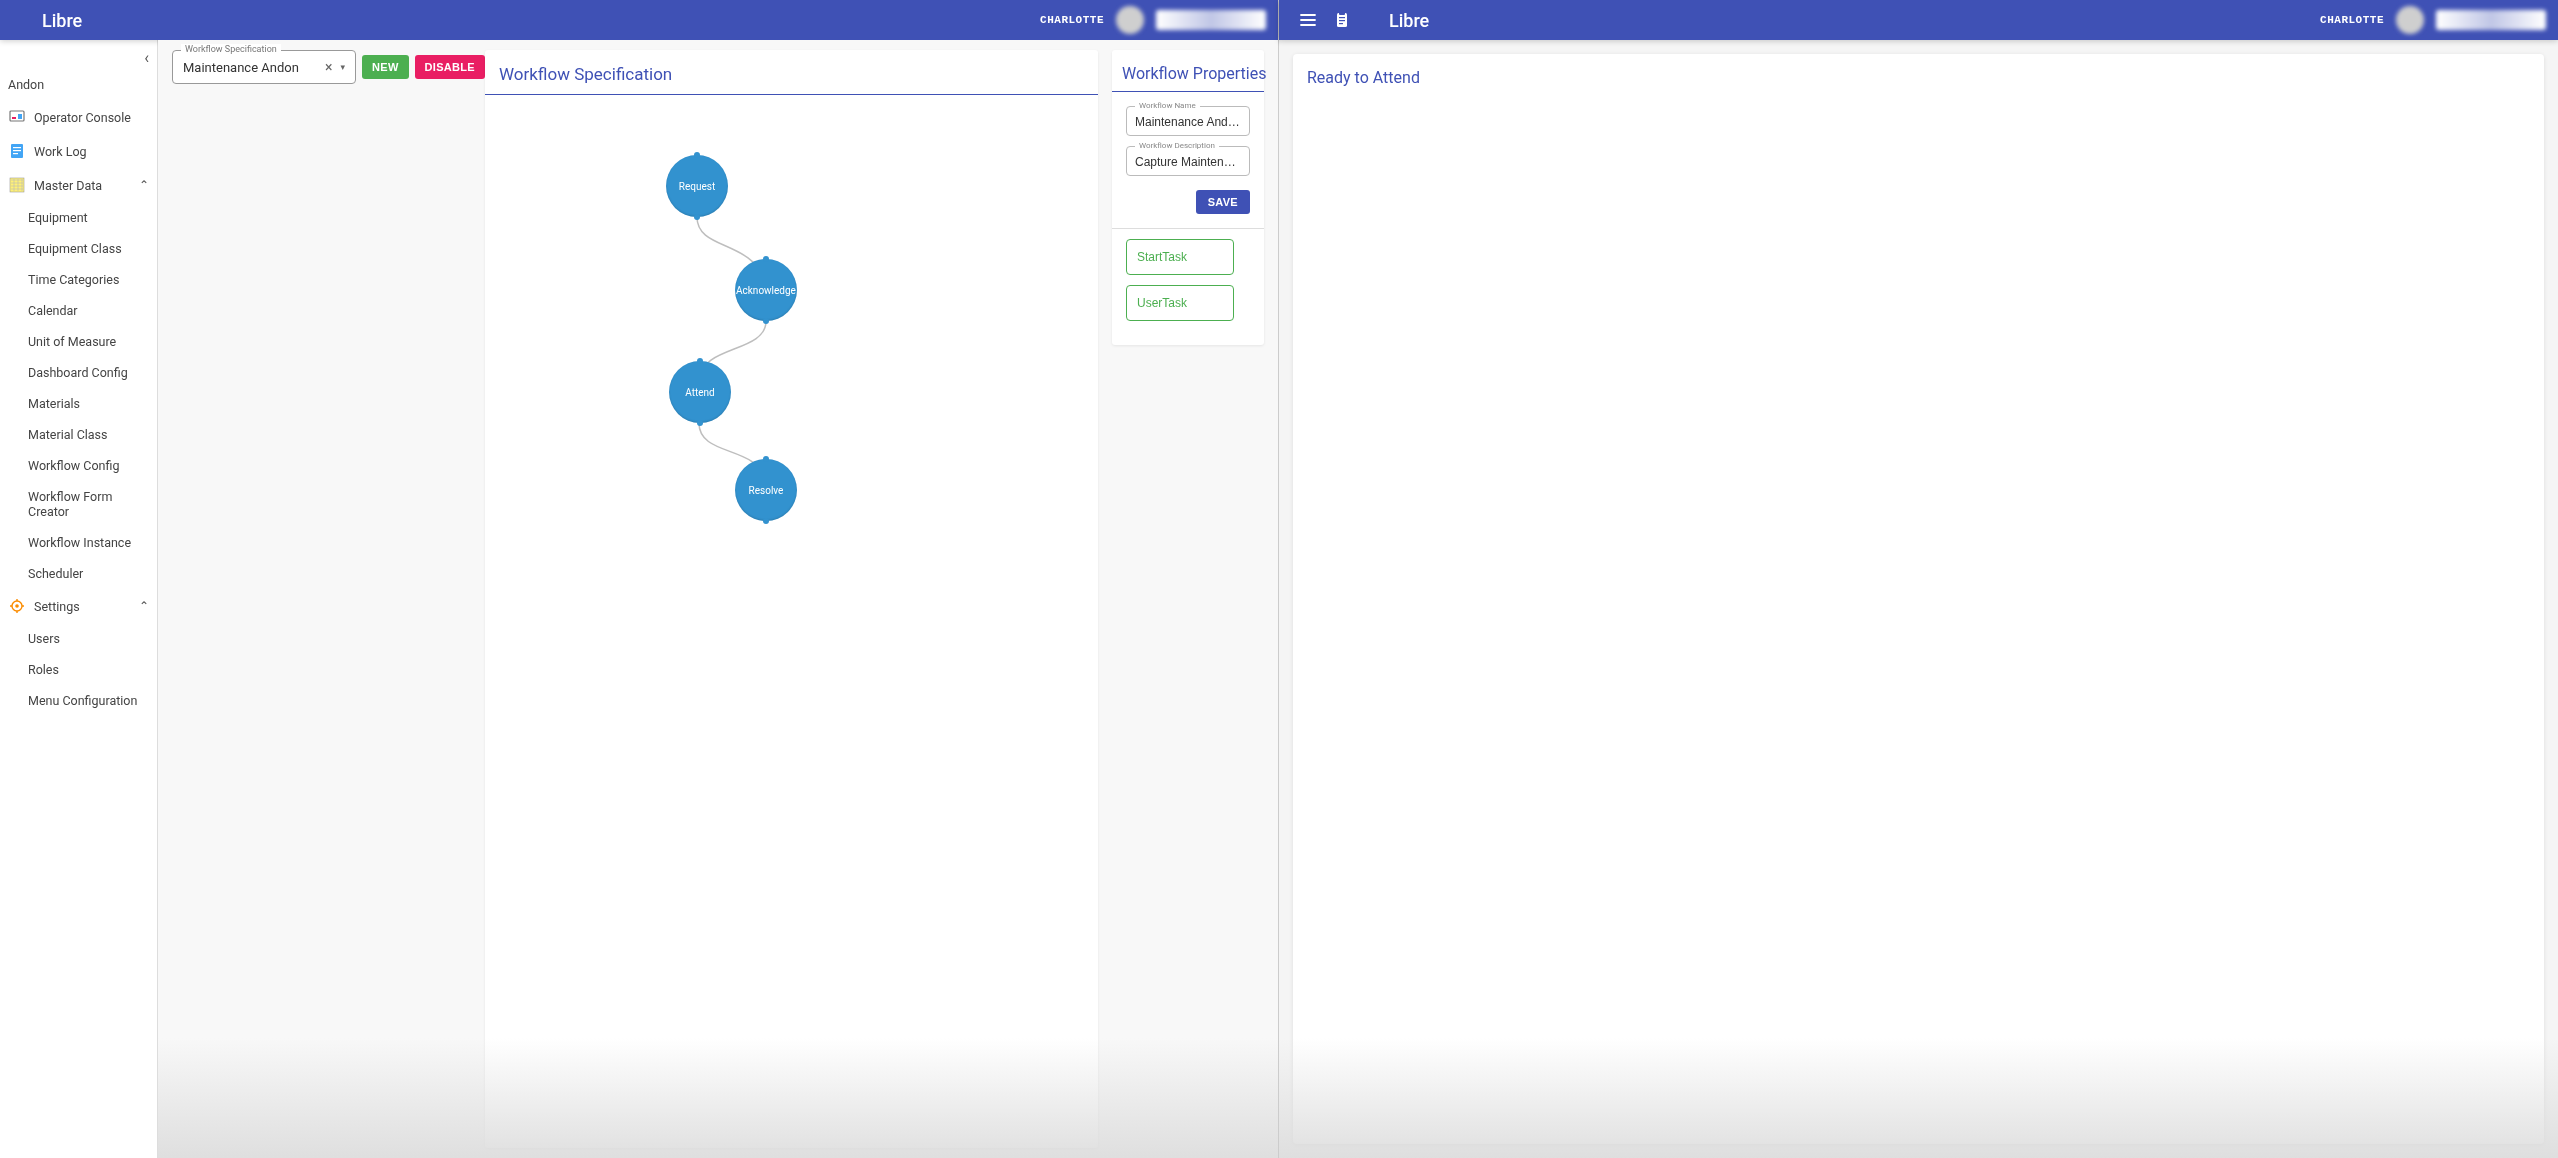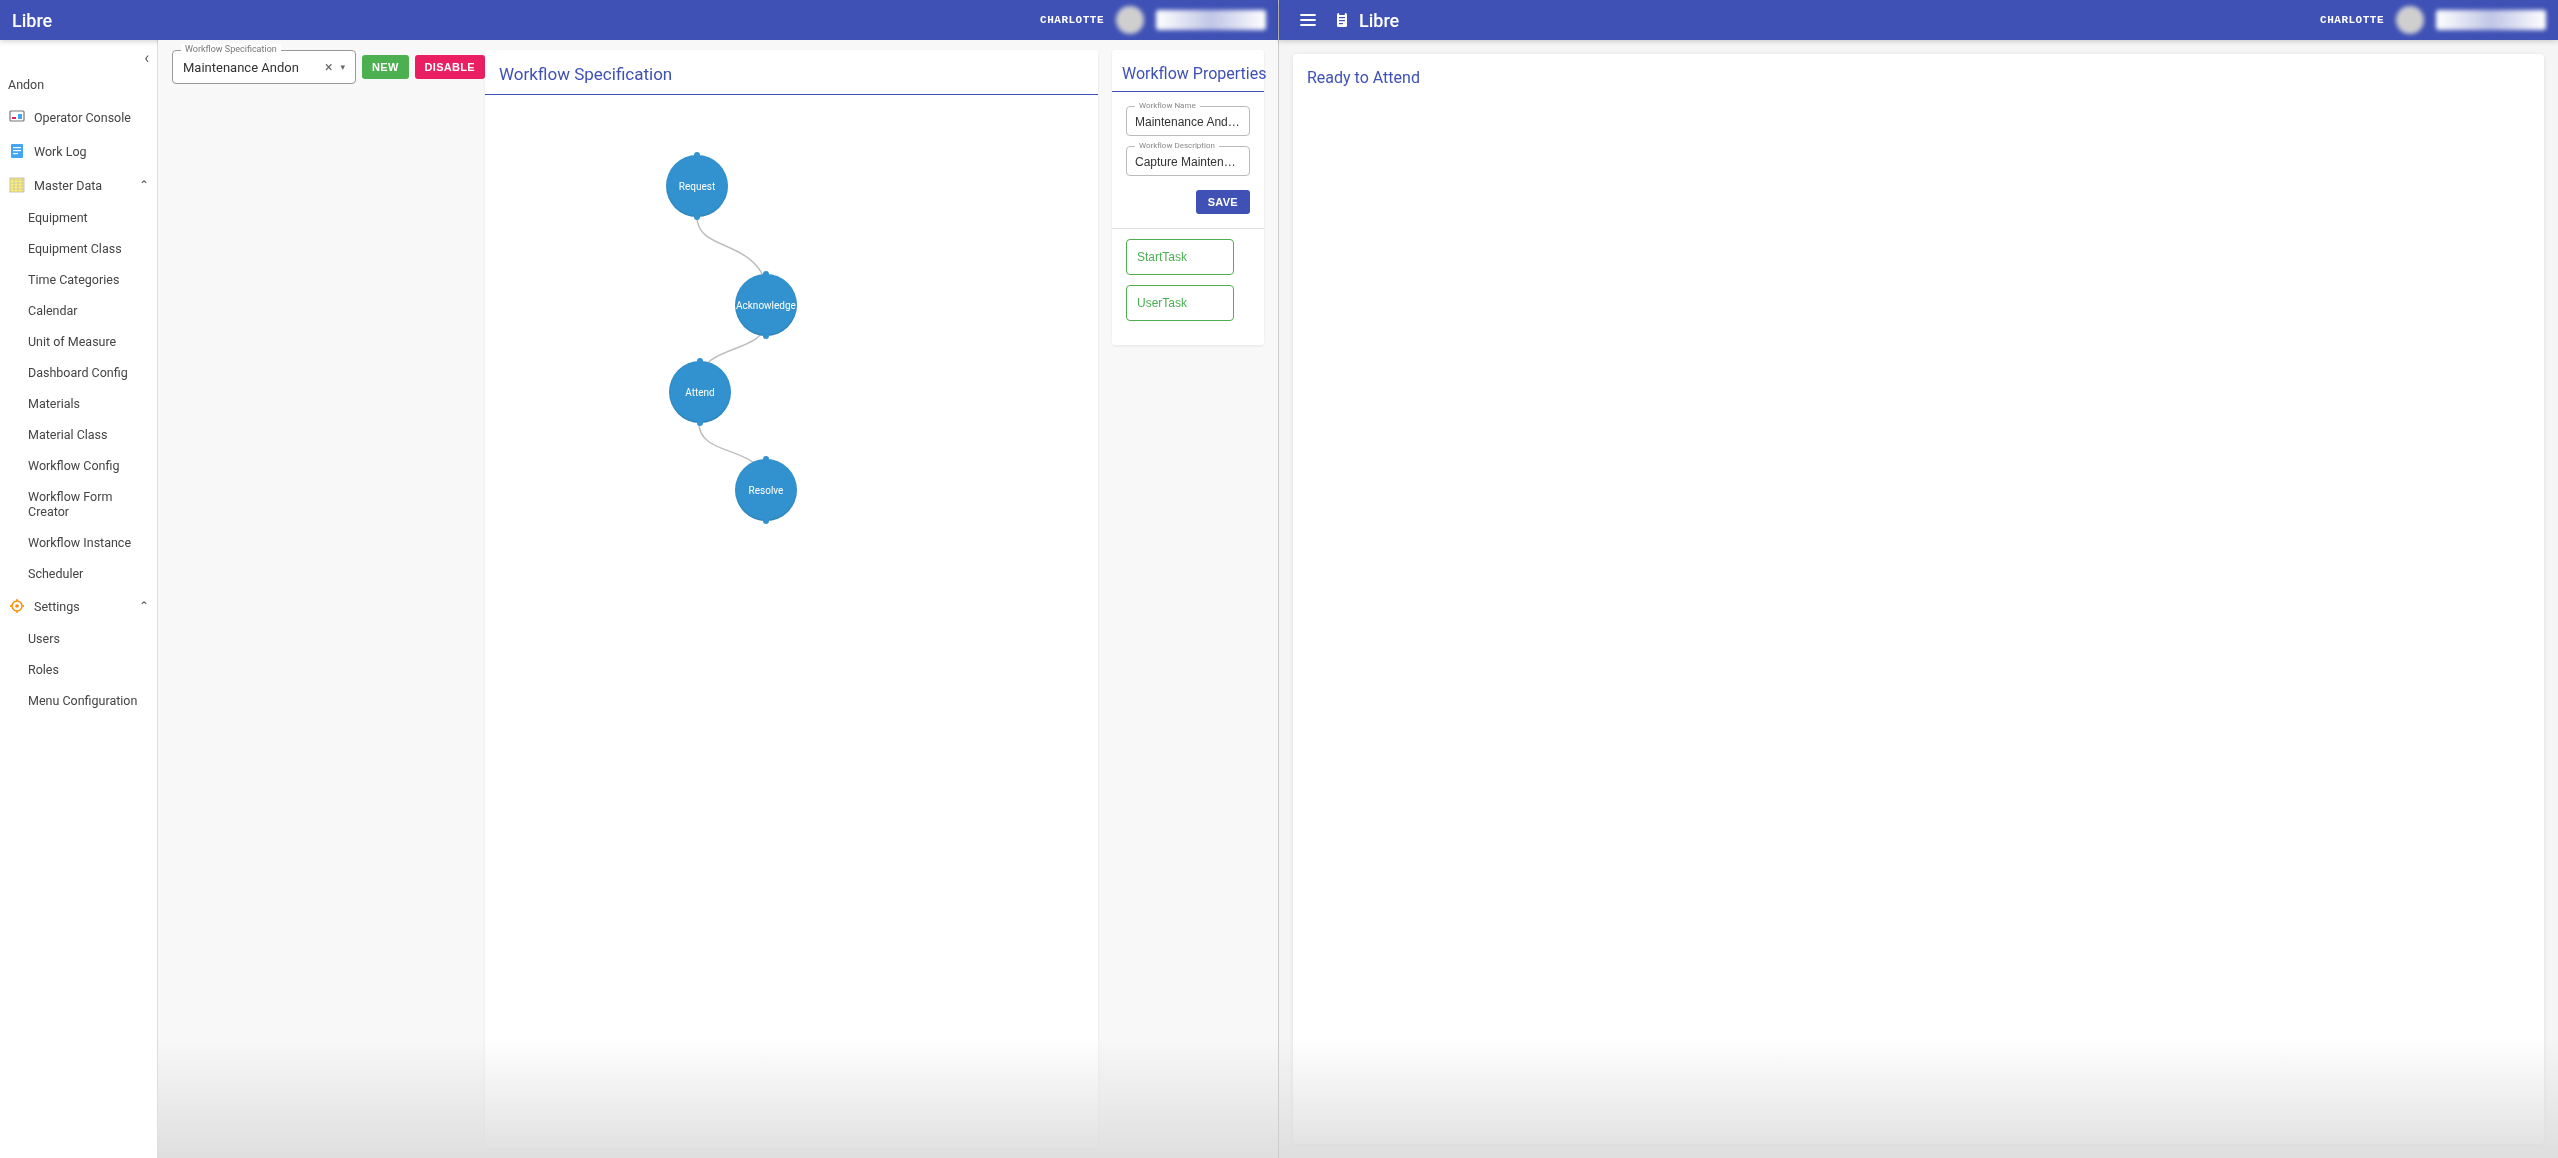--- a/index.html
+++ b/index.html
@@ -13,21 +13,21 @@
       background: #3f51b5;
       color: #fff;
       height: 40px;
       display: flex;
       align-items: center;
       padding: 0 12px;
       font-size: 14px;
       position: relative;
       box-shadow: 0 1px 6px rgba(0,0,0,.2);
     }
-    .header-title { font-size: 18px; font-weight: 500; margin-left: 0; }
+    .header-title { font-size: 18px; font-weight: 500; margin-left: 30px; }
     .header-right { margin-left: auto; display: flex; align-items: center; gap: 12px; }
     .user-name { font-size: 11px; letter-spacing: .5px; font-weight: 600; font-family: Liberation Mono, monospace; }
     .avatar-circle { width: 28px; height: 28px; border-radius: 50%; background: #cfcfcf; filter: blur(2px); }
     .brand-blur { width: 110px; height: 20px; background: linear-gradient(90deg,#fff,#c0c6e6,#fff); filter: blur(2px); border-radius: 3px; }
     .hdr-icon-btn { color:#fff; width:34px; height:34px; display:flex; align-items:center; justify-content:center; border-radius:50%; cursor:pointer; }
     
     
     .main-row { display: flex; flex: 1; min-height: 0; }
     .sidebar { width: 158px; background: #fff; border-right: 1px solid #ddd; padding-top: 6px; overflow-y: auto; }
     .collapse-row { display:flex; justify-content:flex-end; padding: 2px 8px 2px 0; color:#555; }
@@ -215,21 +215,21 @@
             <svg class="edges">
               <path d="M212 122 C212 155, 265 145, 280 185" stroke="#bebebe" stroke-width="1.5" fill="none"></path>
               <path d="M281 226 C281 258, 216 250, 214 285" stroke="#bebebe" stroke-width="1.5" fill="none"></path>
               <path d="M214 328 C214 362, 272 350, 280 385" stroke="#bebebe" stroke-width="1.5" fill="none"></path>
             </svg>
             <div class="node" style="left:181px; top:60px;">
                 <span>Request</span>
                 <div class="port" style="left:28px; top:-3px;"></div>
                 <div class="port" style="left:28px; bottom:-3px;"></div>
               </div>
-            <div class="node" style="left:250px; top:179px;">
+            <div class="node" style="left:250px; top:164px;">
                 <span>Acknowledge</span>
                 <div class="port" style="left:28px; top:-3px;"></div>
                 <div class="port" style="left:28px; bottom:-3px;"></div>
               </div>
             <div class="node" style="left:184px; top:266px;">
                 <span>Attend</span>
                 <div class="port" style="left:28px; top:-3px;"></div>
                 <div class="port" style="left:28px; bottom:-3px;"></div>
               </div>
             <div class="node" style="left:250px; top:364px;">

